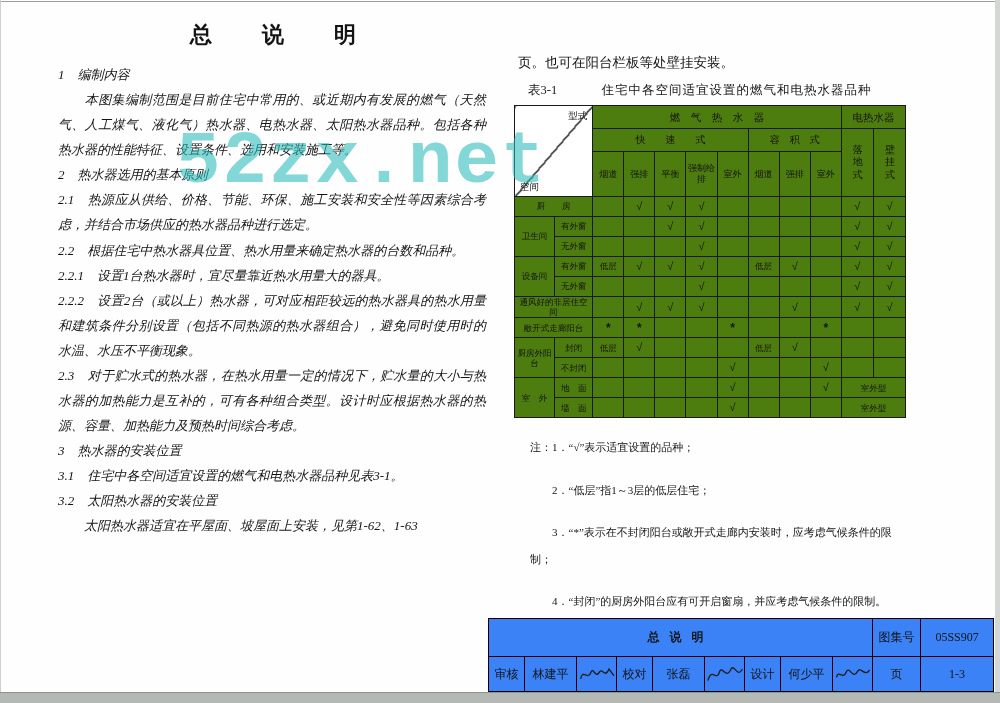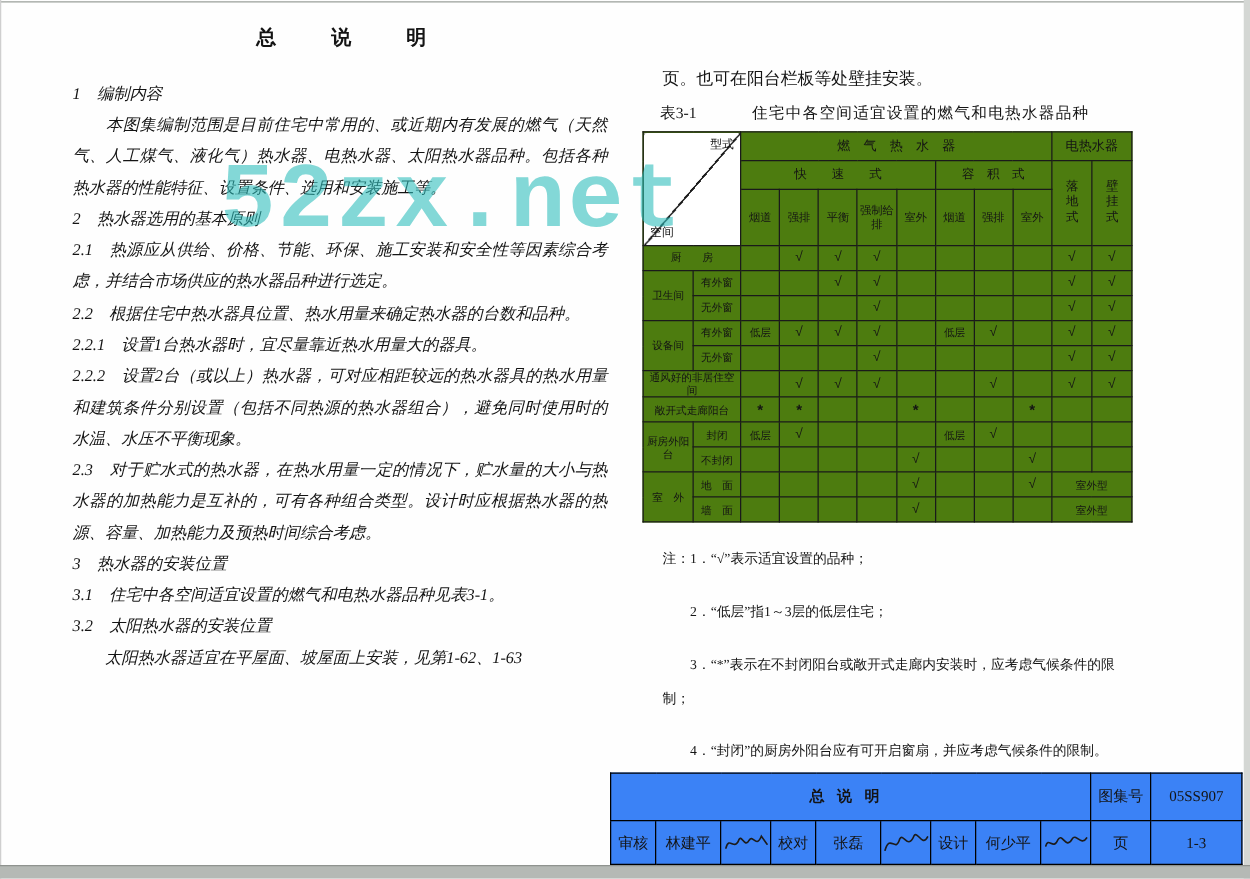--- a/index.html
+++ b/index.html
@@ -9,31 +9,31 @@
     font-family:"Liberation Serif","DejaVu Serif",serif;
   }
   .page{position:absolute;inset:0;background:#fefefe;}
   .frame-top{position:absolute;top:1px;left:0;right:0;height:1px;background:#9aa09a;}
   .frame-left{position:absolute;top:0;bottom:0;left:0;width:1px;background:#cfcfcf;}
   .scan-right{position:absolute;top:0;bottom:0;right:0;width:5px;background:#d4d7d4;}
   .scan-bottom{position:absolute;left:0;right:0;bottom:0;height:10px;background:#b5b9b5;border-top:1px solid #8f938f;}
 
   .doc-title{
     position:absolute;left:140px;top:20px;width:280px;text-align:center;
-    font-size:16px;font-weight:bold;letter-spacing:14px;white-space:nowrap;
+    font-size:22px;font-weight:bold;letter-spacing:14px;white-space:nowrap;
   }
 
   .left-col{
     position:absolute;left:58px;top:62px;width:428px;
     font-size:13px;line-height:1.93;z-index:1;font-style:italic;
   }
   .left-col p{margin:0;text-align:justify;}
 
   .right-col{position:absolute;left:514px;top:54px;width:402px;z-index:1;}
-  .intro-line{font-size:13.5px;margin:0 0 10px 16px;}
+  .intro-line{font-size:13.5px;margin:0 0 10px 4px;}
   .table-caption{display:flex;font-size:12.5px;margin:0 0 6px 0;}
   .table-caption .no{flex:0 0 auto;margin-left:14px;}
   .table-caption .tt{flex:1;text-align:center;letter-spacing:1px;}
 
   .t31{border-collapse:collapse;table-layout:fixed;width:392px;background:#4d7c0f;}
   .t31 th,.t31 td{
     border:1px solid #1a1a1a;font-weight:normal;text-align:center;vertical-align:middle;
     padding:1px 0;line-height:1.2;font-size:9.5px;overflow:hidden;
     font-family:"Liberation Sans","DejaVu Sans",sans-serif;
   }

